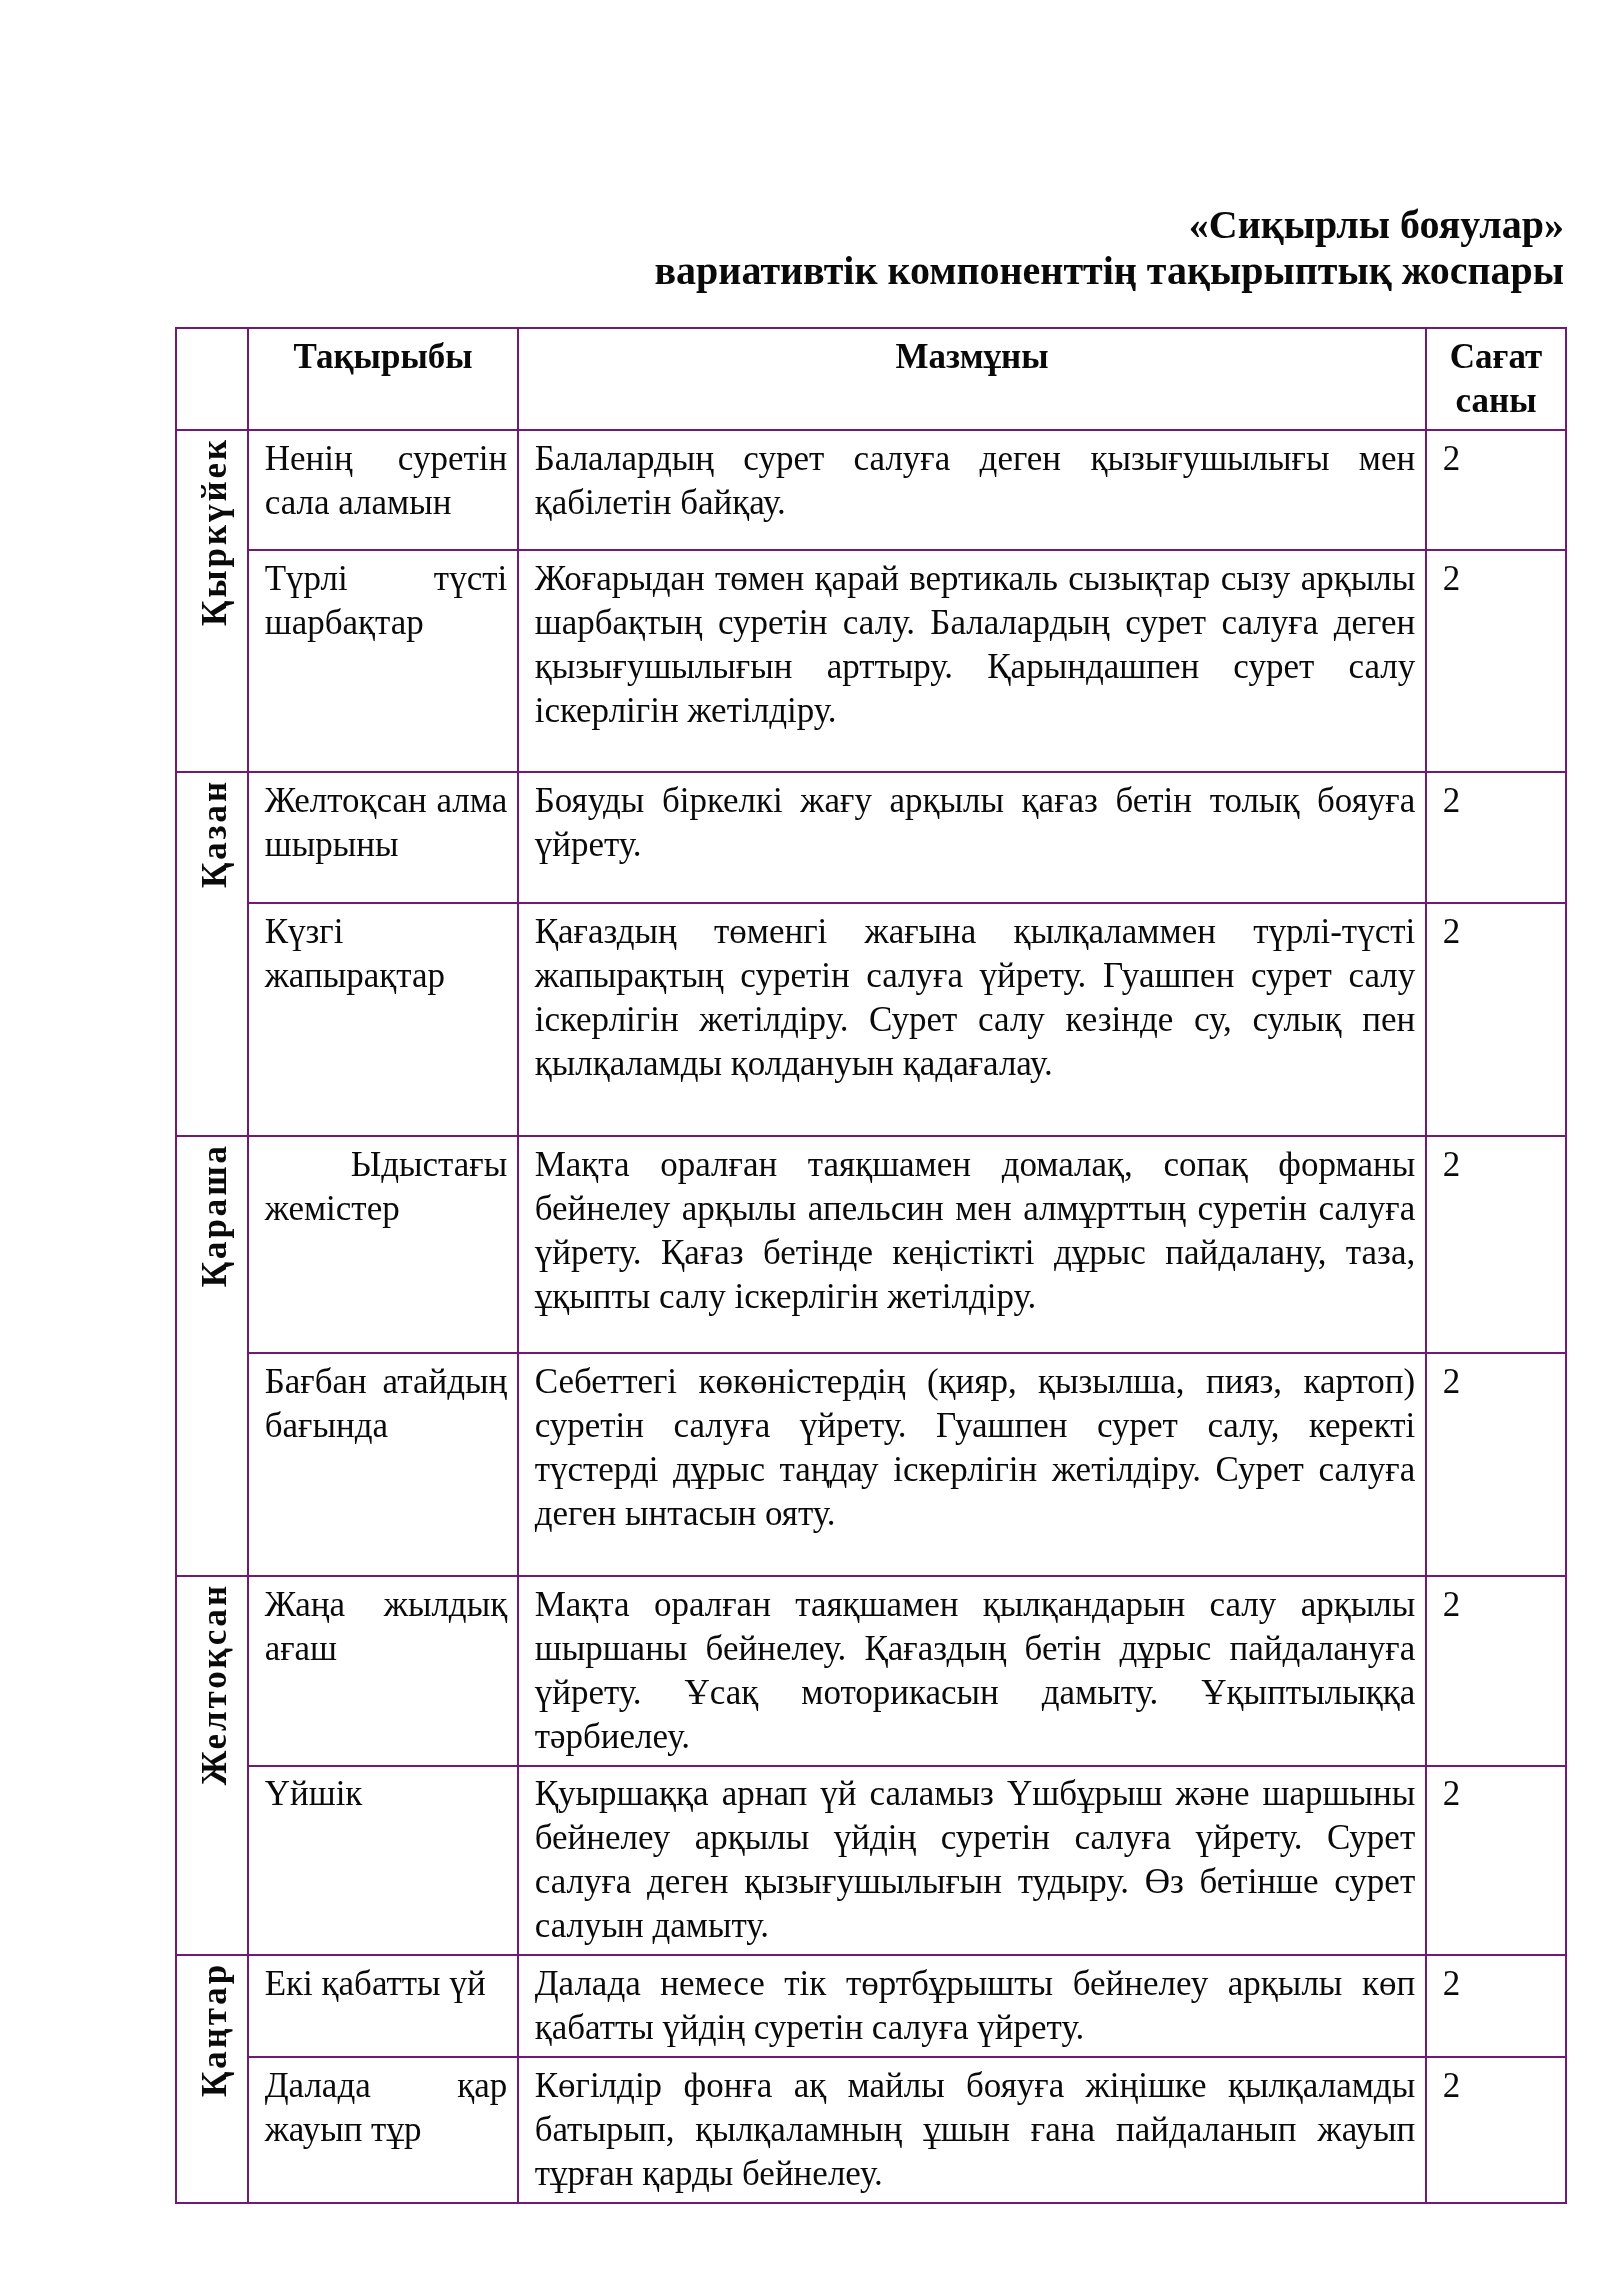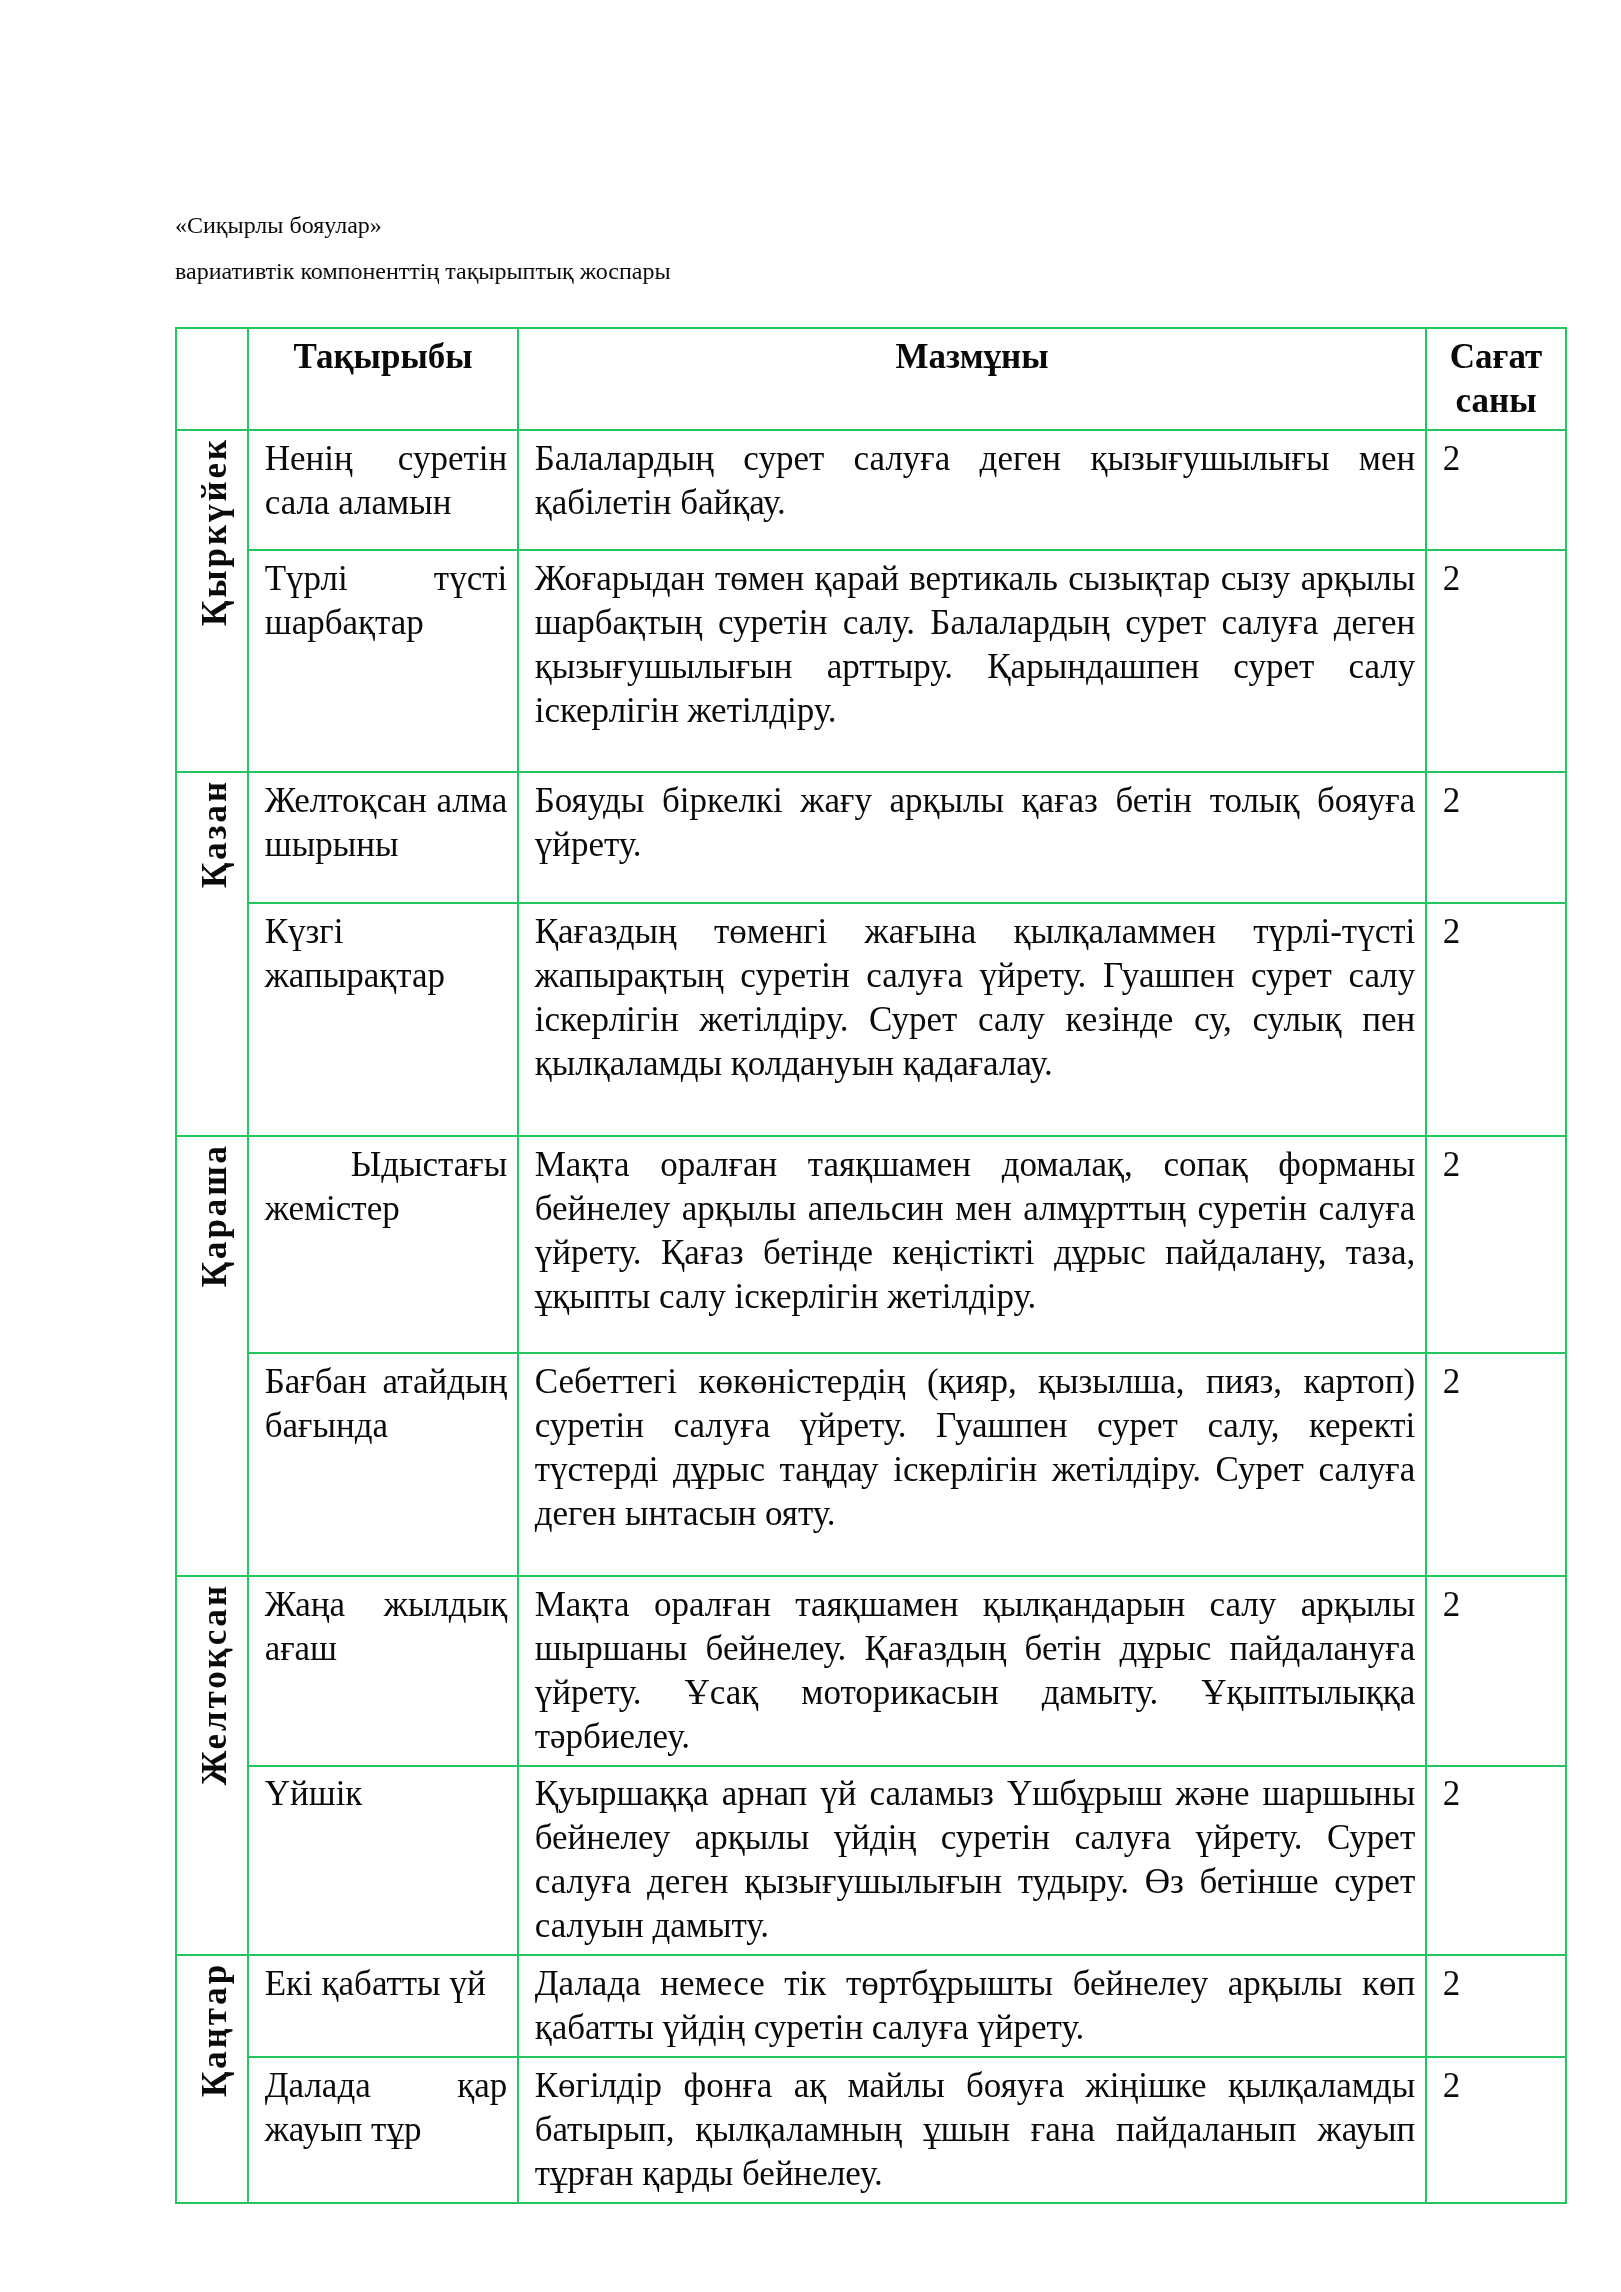--- a/index.html
+++ b/index.html
@@ -14,43 +14,43 @@
     background: #ffffff;
     color: #0a0a0a;
     font-family: "Liberation Serif", "DejaVu Serif", serif;
     overflow: hidden;
   }
   .title {
     position: absolute;
     top: 202px;
     left: 175px;
     width: 1389px;
-    text-align: left;
-    font-weight: normal;
-    font-size: 24px;
+    text-align: right;
+    font-weight: bold;
+    font-size: 40px;
     line-height: 46px;
   }
   table.plan {
     position: absolute;
     top: 327px;
     left: 175px;
     width: 1389px;
     border-collapse: collapse;
     table-layout: fixed;
     border: 2.9px solid #1a1a1a;
     font-size: 35px;
     line-height: 44px;
   }
   col.c-month   { width: 72px; }
   col.c-topic   { width: 270px; }
   col.c-content { width: 908px; }
   col.c-hours   { width: 140px; }
 
   table.plan th, table.plan td {
-    border: 2px solid #22c55e;
+    border: 2px solid #701a75;
     vertical-align: top;
     padding: 5.9px 9.8px 5.9px 15.7px;
     overflow: hidden;
   }
   tr.header-row { height: 86px; }
   tr.header-row th {
     font-weight: bold;
     text-align: center;
     padding: 5.9px 7.8px;
     border-bottom-width: 2.9px;

